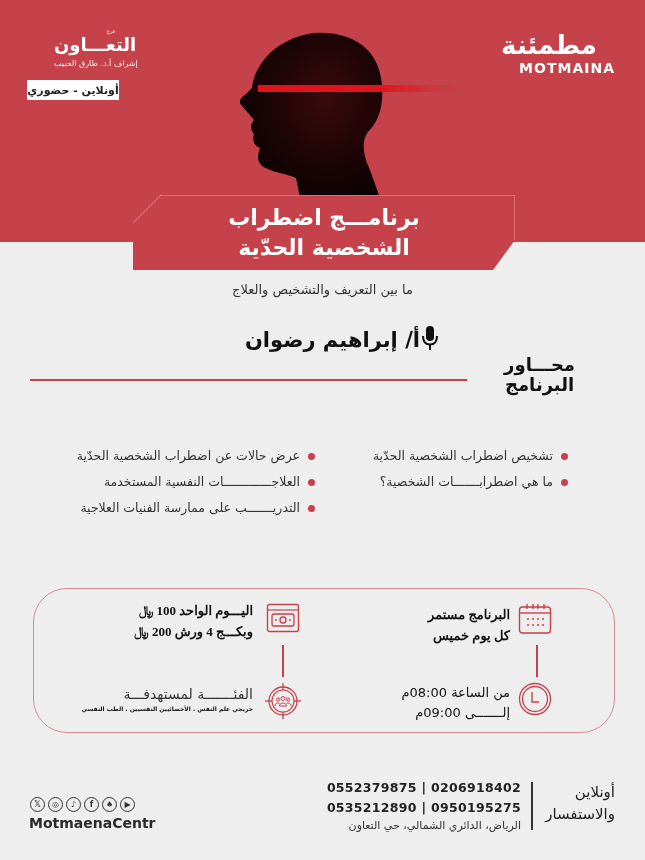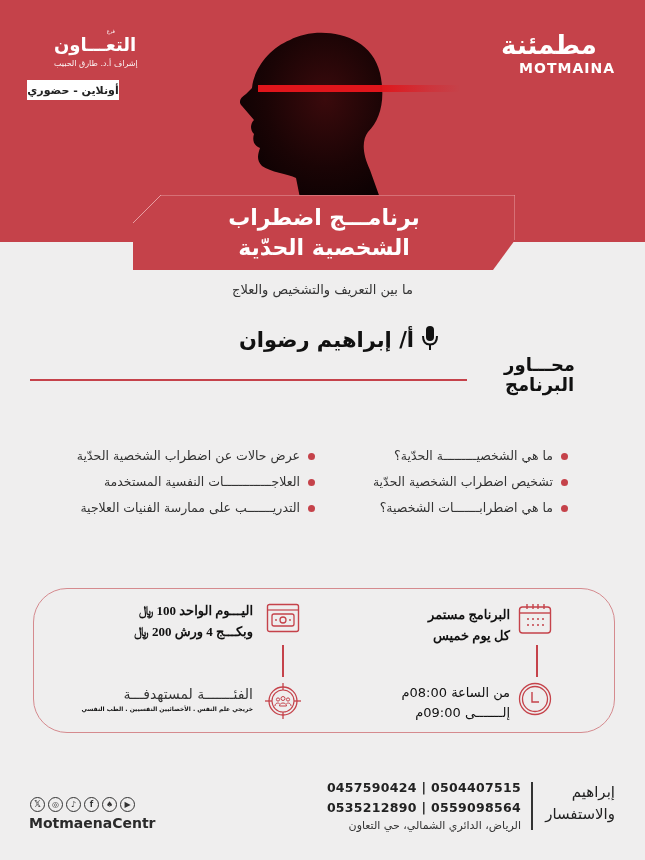--- a/index.html
+++ b/index.html
@@ -41,21 +41,21 @@
     color: #fff; text-align: center;
     display: flex; flex-direction: column; justify-content: center; align-items: center;
   }
   .title-banner .l1 { font-size: 22px; font-weight: bold; line-height: 30px; }
   .title-banner .l2 { font-size: 22px; font-weight: bold; line-height: 30px; }
   .title-border {
     position: absolute; left: 133px; top: 195px; width: 382px; height: 75px;
     pointer-events: none;
   }
   .subtitle { position: absolute; left: 0; width: 645px; top: 282px; text-align: center; font-size: 13px; color: #333; }
-  .speaker { position: absolute; top: 325px; left: 200px; width: 240px; display: flex; align-items: center; justify-content: flex-end; gap: 6px; direction: ltr; }
+  .speaker { position: absolute; top: 325px; left: 200px; width: 240px; display: flex; align-items: center; justify-content: flex-end; direction: ltr; }
   .speaker .name { font-size: 21px; font-weight: bold; color: #111; }
   .divider-line { position: absolute; left: 30px; top: 379px; width: 437px; height: 1.5px; background: #c5424a; }
   .axes-title { position: absolute; right: 70px; top: 355px; text-align: center; font-size: 18px; font-weight: bold; line-height: 20px; color: #111; }
   .bullets { position: absolute; top: 443px; direction: rtl; list-style: none; }
   .bullets li { font-size: 12.5px; line-height: 26px; color: #333; display: flex; align-items: center; gap: 8px; white-space: nowrap; }
   .bullets .dot { width: 7px; height: 7px; border-radius: 50%; background: #c5424a; flex: none; }
   .bullets.right { right: 77px; }
   .bullets.left { right: 330px; }
   
   .info-box {
@@ -131,24 +131,20 @@
   </span>
 </div>
 
 <div class="divider-line"></div>
 <div class="axes-title">
   <div>محـــاور</div>
   <div>البرنامج</div>
 </div>
 
 <ul class="bullets right">
-  <li>
-      <span class="dot"></span>
-      <span>ما هي الشخصيـــــــــة الحدّية؟</span>
-    </li>
   <li>
       <span class="dot"></span>
       <span>تشخيص اضطراب الشخصية الحدّية</span>
     </li>
   <li>
       <span class="dot"></span>
       <span>ما هي اضطرابـــــــات الشخصية؟</span>
     </li>
 </ul>
 
@@ -240,27 +236,27 @@
 <div class="info-item" style="right:392px; top:600px;">
   <div class="t">اليـــوم الواحد 100 ﷼</div>
   <div class="t">وبكـــج 4 ورش 200 ﷼</div>
 </div>
 <div class="info-item" style="right:392px; top:686px;">
   <div class="target-title">الفئـــــــة لمستهدفـــة</div>
   <div class="target-sub">خريجي علم النفس . الأخصائيين النفسيين . الطب النفسي</div>
 </div>
 
 <div class="contact-label">
-  <div>إبراهيم</div>
+  <div>أونلاين</div>
   <div>والاستفسار</div>
 </div>
 <div class="contact-sep"></div>
 <div class="phones">
-  <div class="row">0457590424 | 0504407515</div>
-  <div class="row">0535212890 | 0559098564</div>
+  <div class="row">0552379875 | 0206918402</div>
+  <div class="row">0535212890 | 0950195275</div>
   <div class="addr">الرياض، الدائري الشمالي، حي التعاون</div>
 </div>
 
 <div class="socials">
   <span class="social">𝕏</span>
   <span class="social">◎</span>
   <span class="social">♪</span>
   <span class="social">f</span>
   <span class="social">♠</span>
   <span class="social">▶</span>

